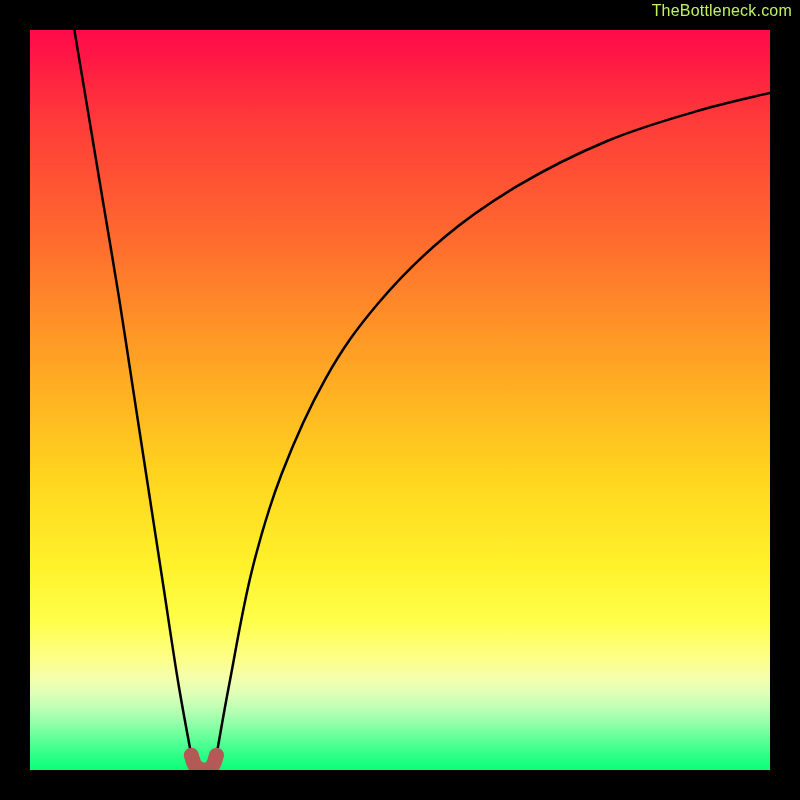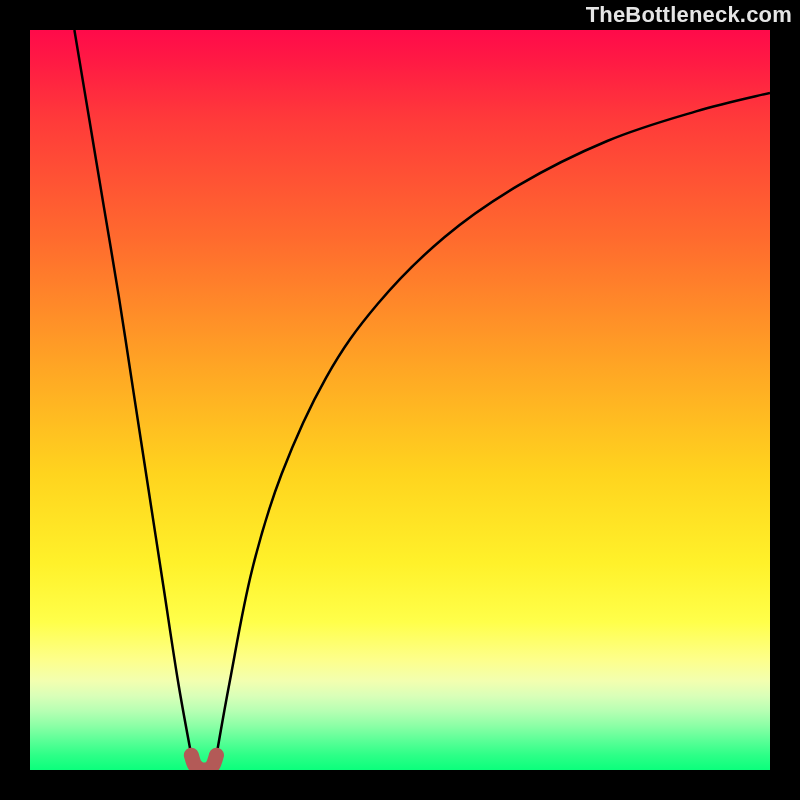--- a/index.html
+++ b/index.html
@@ -54,23 +54,23 @@
   svg.curve-layer {
     position: absolute;
     left: 0; top: 0;
     width: 100%;
     height: 100%;
   }
   .watermark {
     position: absolute;
     top: 2px;
     right: 8px;
-    font-size: 22px;
-    font-weight: 700;
-    color: #e5e5e5;
+    font-size: 16px;
+    font-weight: 400;
+    color: #bef264;
     letter-spacing: 0.2px;
   }
   .watermark a {
     color: inherit;
     text-decoration: none;
     pointer-events: auto;
   }
 </style>
 </head>
 <body>

